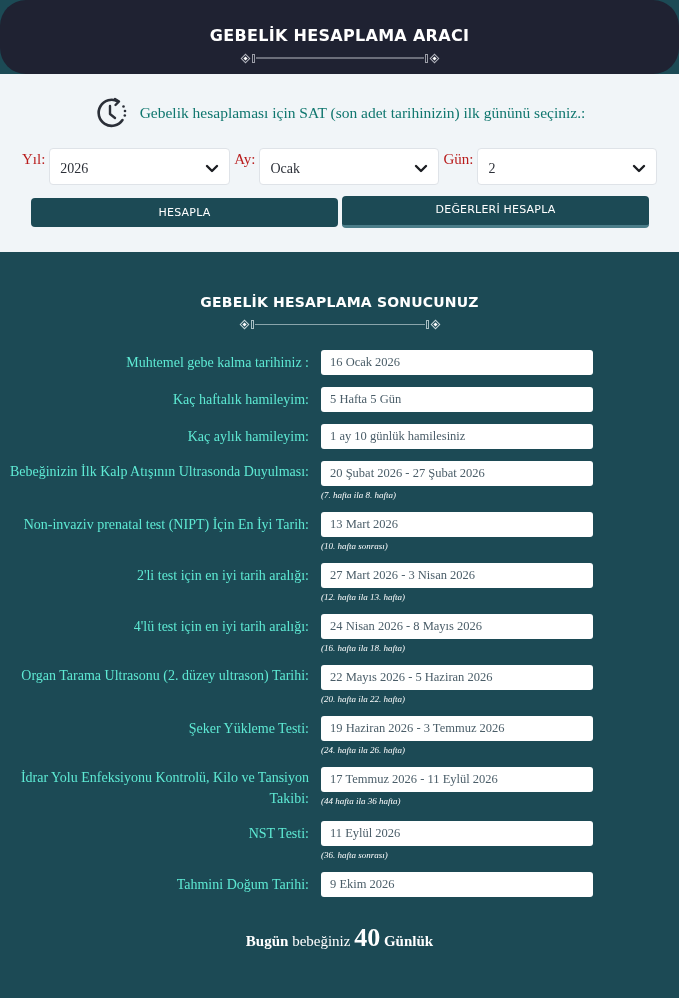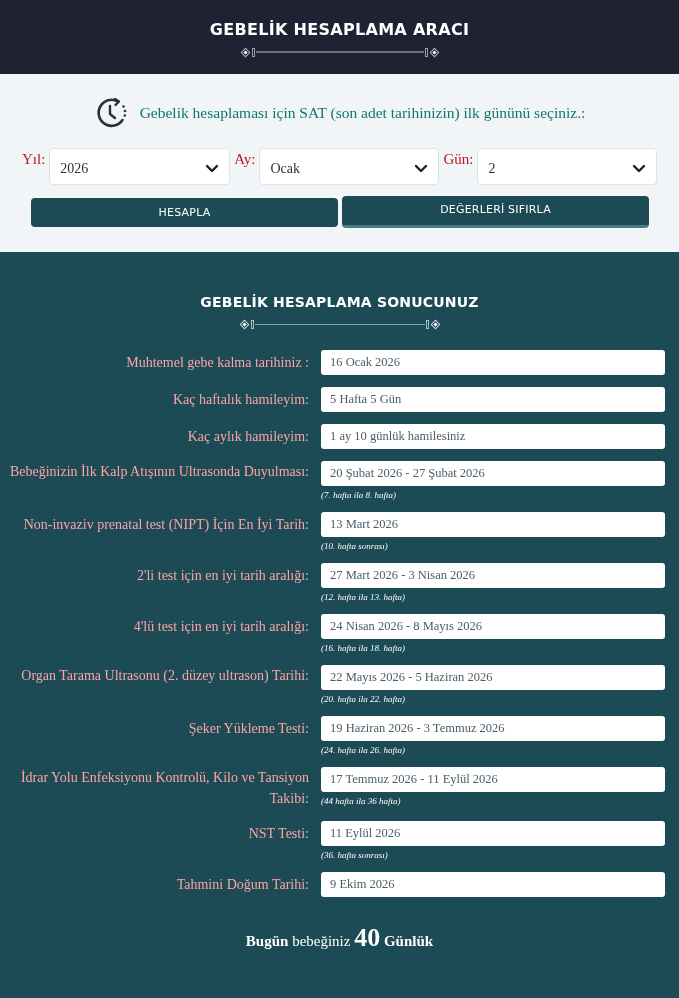--- a/index.html
+++ b/index.html
@@ -1,19 +1,19 @@
 <!DOCTYPE html>
 <html><head>
 <meta charset="utf-8">
 <style>
   * { box-sizing: border-box; margin: 0; padding: 0; }
   html, body { width: 679px; height: 998px; overflow: hidden; }
   body { font-family: "DejaVu Serif", "Liberation Serif", serif; background: #1c4a55; }
 
-  .topbar { height: 74px; background: #1f2232; text-align: center; padding-top: 20px; }
+  .topbar { height: 74px; background: #1f2232; text-align: center; padding-top: 26px; border-radius: 26px; }
   .topbar h1 { font-family: "DejaVu Sans", sans-serif; font-weight: bold; font-size: 16px; color: #ffffff; letter-spacing: 0.3px; }
 
   .divider { display: flex; align-items: center; justify-content: center; margin-top: 9px; height: 8px; }
   .divider .line { width: 168px; height: 2px; background: #6b6e7a; }
   .divider .dia { width: 7px; height: 7px; transform: rotate(45deg); border: 1px solid #b5b7c0; position: relative; margin: 0 2px; }
   .divider .dia::after { content: ""; position: absolute; left: 1px; top: 1px; width: 3px; height: 3px; background: #ffffff; }
   .divider .brk { width: 3px; height: 9px; border: 1px solid #9a9ca6; margin: 0 1px; }
   .divider.light .line { background: #8aa5ab; width: 170px; height: 1px; }
   .divider.light .dia { border-color: #c9d8db; }
   .divider.light .brk { border-color: #a9c0c5; }
@@ -32,22 +32,22 @@
   .buttons { display: flex; gap: 4px; padding: 0 30px 0 31px; margin-top: 13px; }
   .btn { flex: 1; height: 29px; background: #1c4a55; color: #fff; font-family: "DejaVu Sans", sans-serif; font-weight: normal; font-size: 11px; border: none; border-radius: 4px; display: flex; align-items: center; justify-content: center; letter-spacing: 0.2px; }
   .btn.active { height: 32px; margin-top: -2px; border-bottom: 3px solid #4b7d89; align-items: center; padding-bottom: 2px; }
 
   .results { padding-top: 18px; }
   .results h2 { text-align: center; font-family: "DejaVu Sans", sans-serif; font-weight: bold; font-size: 14px; color: #ffffff; letter-spacing: 0.2px; margin-top: 24px; }
   .results .divider { margin-top: 10px; }
 
   .rows { margin-top: 22px; }
   .row { display: flex; align-items: flex-start; margin-bottom: 12px; }
-  .row .lbl { width: 321px; text-align: right; padding-right: 12px; color: #fca5a5; font-family: "Liberation Serif", serif; font-size: 14px; line-height: 21px; padding-top: 2px; }
-  .row .val-col { width: 344px; }
+  .row .lbl { width: 321px; text-align: right; padding-right: 12px; color: #5eead4; font-family: "Liberation Serif", serif; font-size: 14px; line-height: 21px; padding-top: 2px; }
+  .row .val-col { width: 272px; }
   .row .val { height: 25px; background: #fff; border-radius: 3px; padding-left: 9px; display: flex; align-items: center; font-family: "Liberation Serif", serif; font-size: 12.5px; color: #4a5d68; }
   .row .note { font-family: "Liberation Serif", serif; font-style: italic; font-size: 9px; color: #ffffff; margin-top: 4px; }
   .row.two-line .lbl { padding-top: 0; }
 
   .summary { text-align: center; color: #ffffff; font-family: "Liberation Serif", serif; font-size: 15px; margin-top: 26px; }
   .summary b { font-weight: bold; }
   .summary .big { font-size: 26px; font-weight: bold; }
 </style>
 </head>
 <body>
@@ -101,21 +101,21 @@
         <span>2</span>
         <svg class="chev" viewBox="0 0 14 10">
             <path d="M2 2 L7 7 L12 2" fill="none" stroke="#1b1d22" stroke-width="2.4" stroke-linecap="round" stroke-linejoin="round"></path>
           </svg>
       </div>
     </div>
   </div>
 
   <div class="buttons">
     <button class="btn">HESAPLA</button>
-    <button class="btn active">DEĞERLERİ SIFIRLA</button>
+    <button class="btn active">DEĞERLERİ HESAPLA</button>
   </div>
 </div>
 
 <div class="results">
   <h2>GEBELİK HESAPLAMA SONUCUNUZ</h2>
   <div class="divider light">
     <span class="dia"></span>
     <span class="brk"></span>
     <span class="line"></span>
     <span class="brk"></span>

